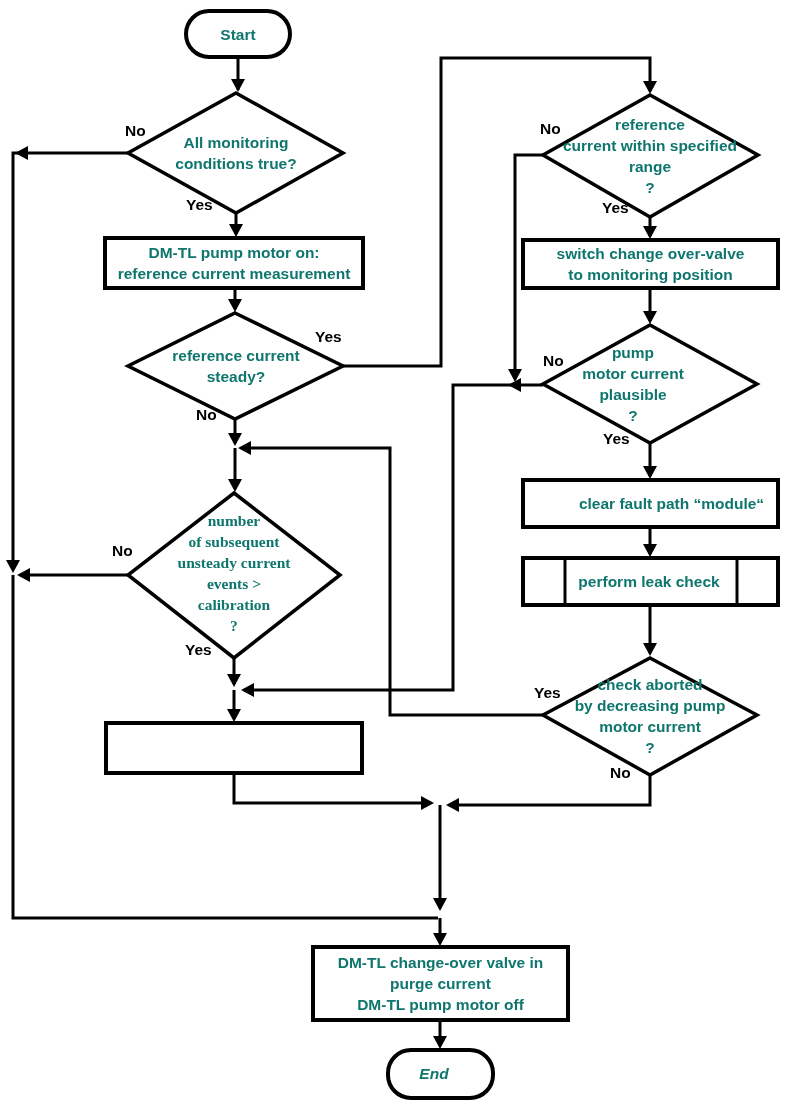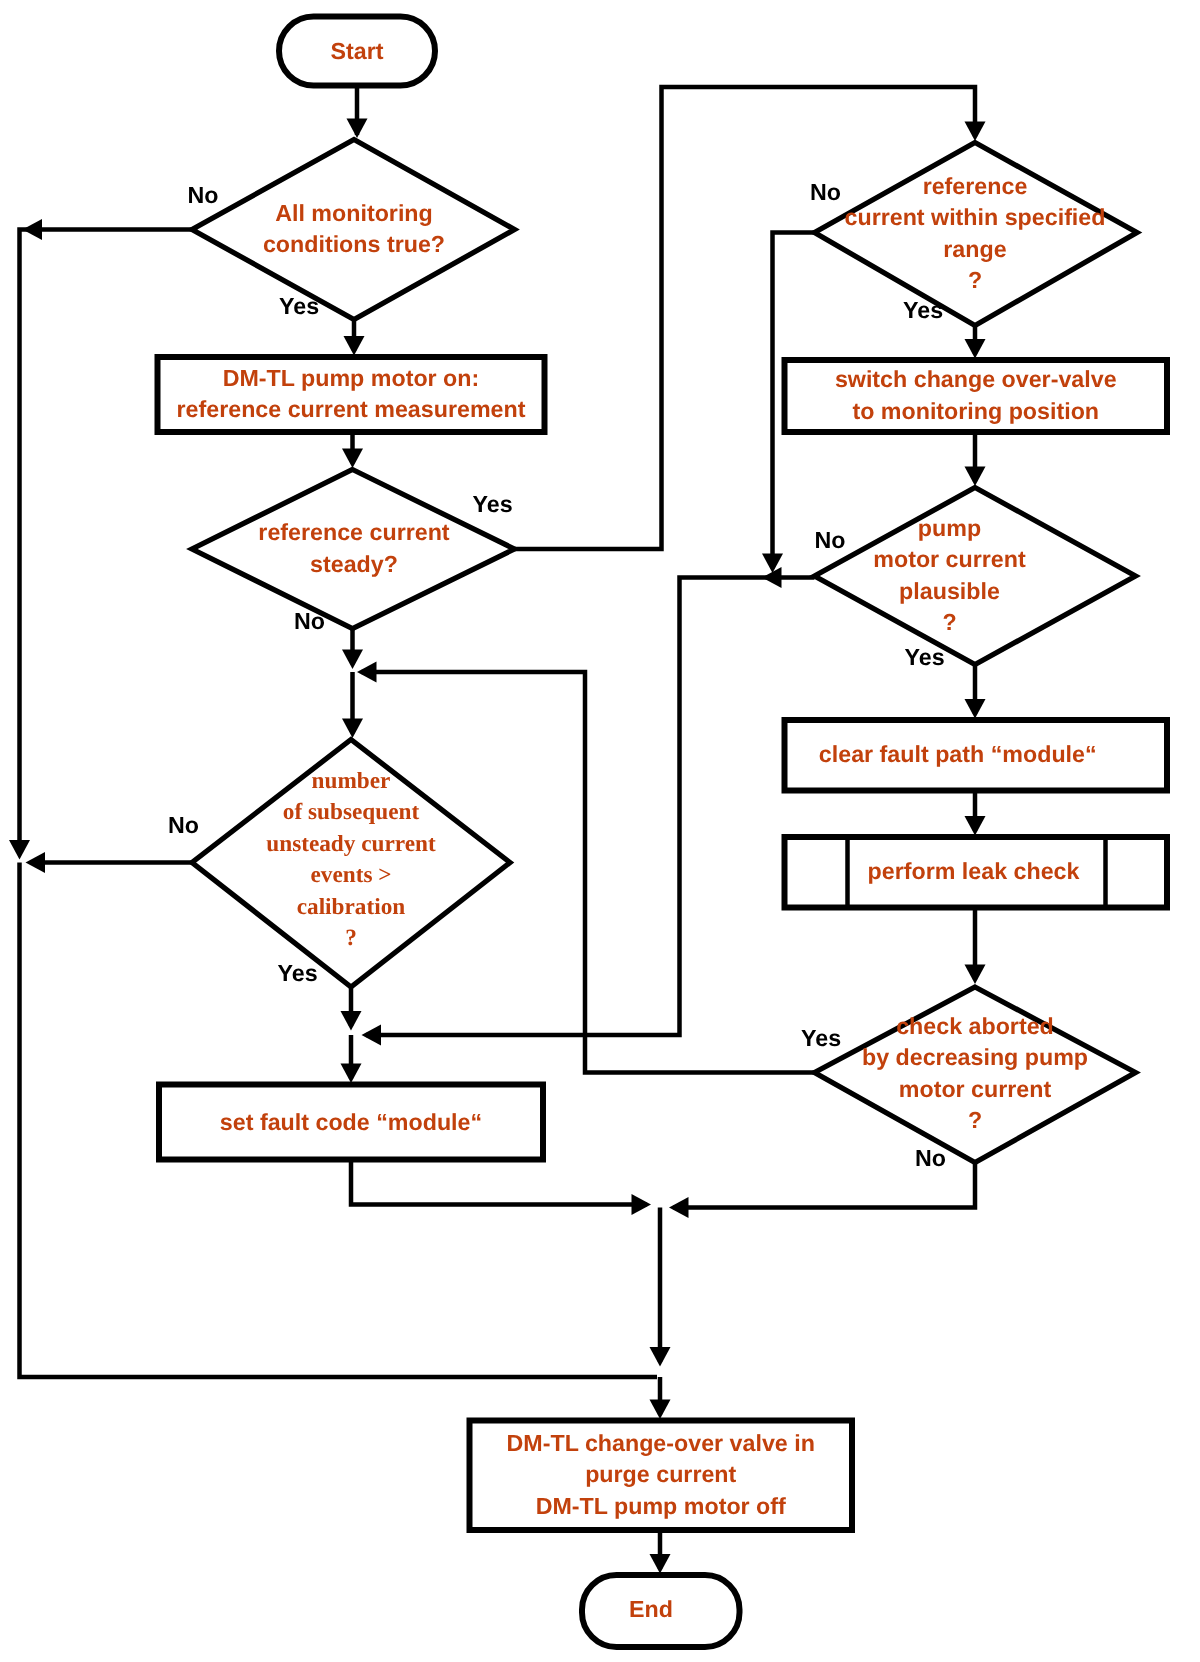--- a/index.html
+++ b/index.html
@@ -10,21 +10,21 @@
     font-family:"Liberation Sans",sans-serif;
     overflow:hidden;
   }
   .canvas svg{position:absolute;left:0;top:0;}
   .node-text{
     position:absolute;
     display:flex;align-items:center;justify-content:center;
     text-align:center;
     white-space:pre-line;
     font-weight:bold;font-size:15.5px;line-height:21px;
-    color:#c2410c;
+    color:#0f766e;
     pointer-events:none;
   }
   .edge-label{
     position:absolute;
     font-weight:bold;font-size:15.5px;line-height:18px;
     color:#000;
     pointer-events:none;
     text-align:center;
   }
   .shape{fill:#fff;stroke:#000;}
@@ -117,41 +117,40 @@
   <div class="node-text" style="left:105px;top:239px;width:258px;height:48px;">DM-TL pump motor on:
 reference current measurement</div>
   <div class="node-text" style="left:126px;top:315px;width:220px;height:102px;">reference current
 steady?</div>
   <div class="node-text" style="left:126px;top:490px;width:216px;height:166px;font-family:Liberation Serif, serif;">number
 of subsequent
 unsteady current
 events &gt;
 calibration
 ?</div>
-  <div class="node-text" style="left:106px;top:724px;width:256px;height:48px;">set fault code “module“</div>
   <div class="node-text" style="left:540px;top:97px;width:220px;height:118px;">reference
 current within specified
 range
 ?</div>
   <div class="node-text" style="left:523px;top:241px;width:255px;height:46px;">switch change over-valve
 to monitoring position</div>
   <div class="node-text" style="left:523px;top:327px;width:220px;height:114px;">pump
 motor current
 plausible
 ?</div>
-  <div class="node-text" style="left:511px;top:481px;width:255px;height:45px;">clear fault path “module“</div>
+  <div class="node-text" style="left:544px;top:481px;width:255px;height:45px;">clear fault path “module“</div>
   <div class="node-text" style="left:565px;top:559px;width:168px;height:45px;">perform leak check</div>
   <div class="node-text" style="left:540px;top:660px;width:220px;height:112px;">check aborted
 by decreasing pump
 motor current
 ?</div>
   <div class="node-text" style="left:313px;top:948px;width:255px;height:71px;">DM-TL change-over valve in
 purge current
 DM-TL pump motor off</div>
-  <div class="node-text" style="left:388px;top:1050px;width:92px;height:46px;">End</div>
+  <div class="node-text" style="left:388px;top:1050px;width:92px;height:46px;font-style:italic;">End</div>
 
   <div class="edge-label" style="left:125px;top:122px;">No</div>
   <div class="edge-label" style="left:186px;top:196px;">Yes</div>
   <div class="edge-label" style="left:315px;top:328px;">Yes</div>
   <div class="edge-label" style="left:196px;top:406px;">No</div>
   <div class="edge-label" style="left:112px;top:542px;">No</div>
   <div class="edge-label" style="left:185px;top:641px;">Yes</div>
   <div class="edge-label" style="left:540px;top:120px;">No</div>
   <div class="edge-label" style="left:602px;top:199px;">Yes</div>
   <div class="edge-label" style="left:543px;top:352px;">No</div>

